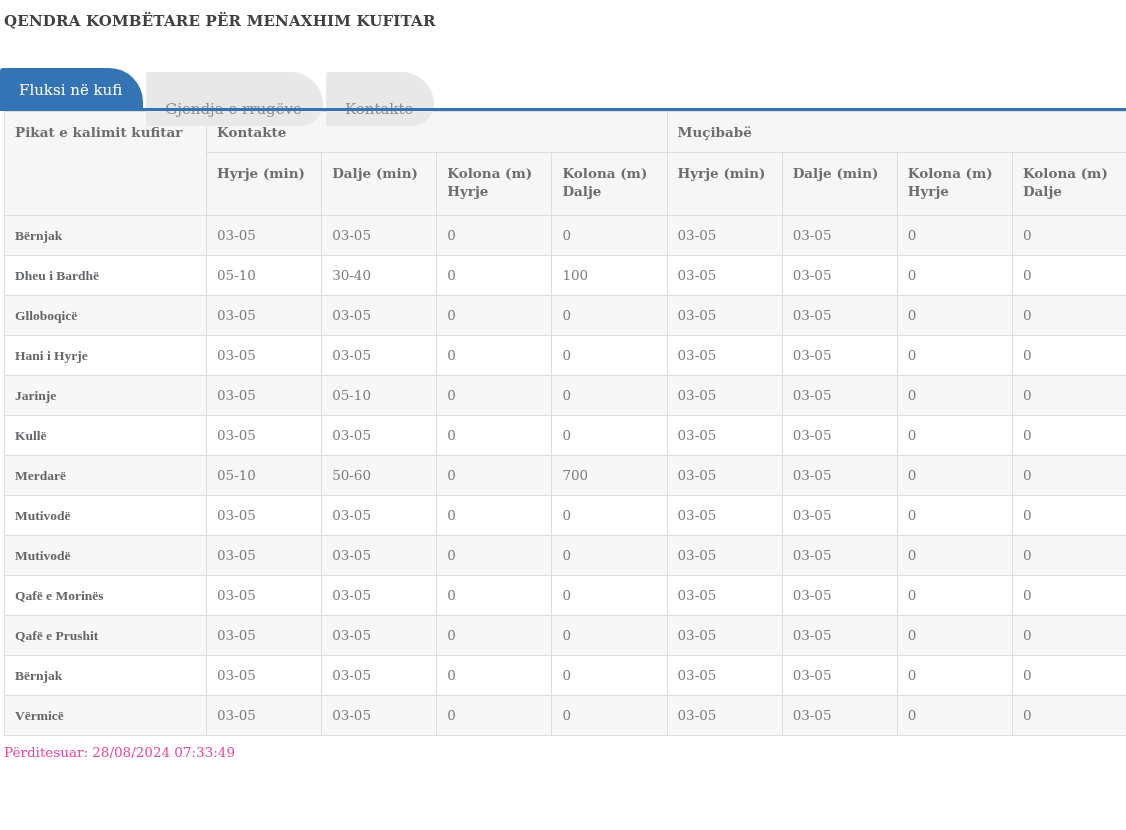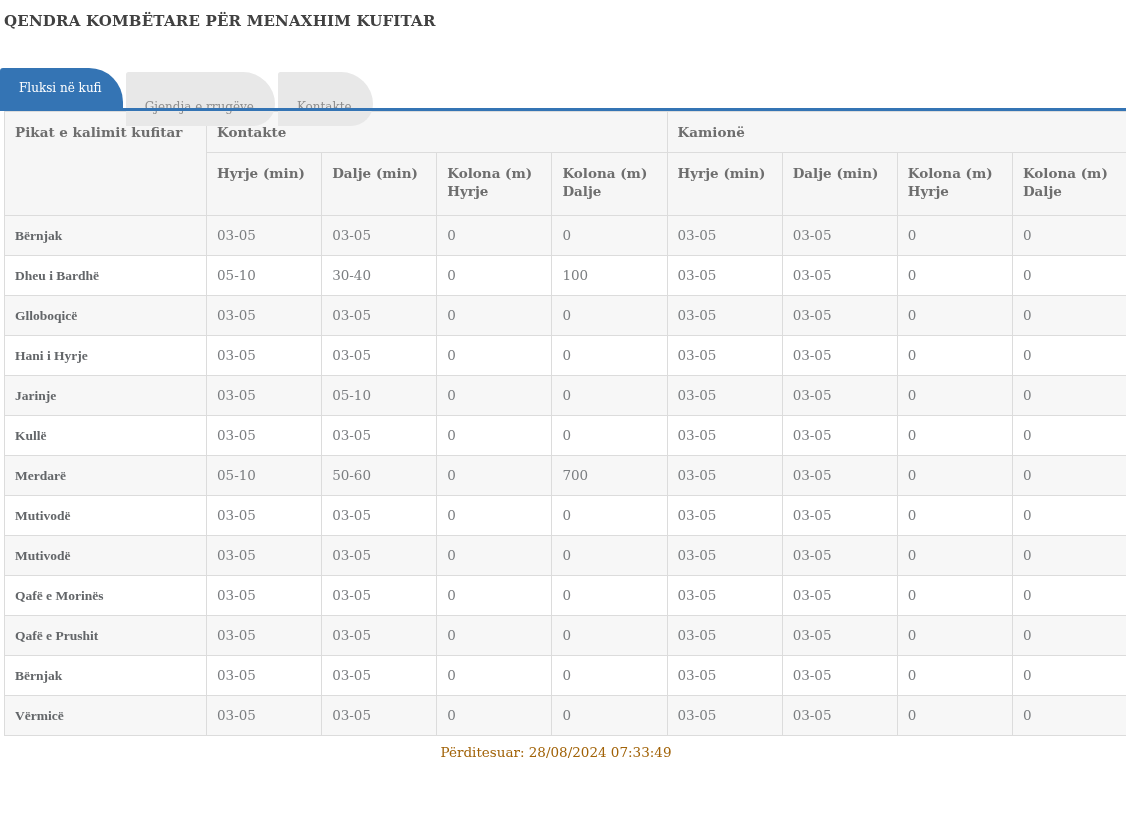--- a/index.html
+++ b/index.html
@@ -42,21 +42,21 @@
     height:43px;
   }
   .tab{
     position:relative;
     z-index:1;
     margin-top:4px;
     height:54px;
     padding:28px 21px 0 19px;
     background:var(--inactive-tab-bg);
     color:var(--inactive-tab-text);
-    font-size:12px;
+    font-size:15px;
     border-radius:3px 38px 26px 0;
     cursor:pointer;
     white-space:nowrap;
   }
   .tab.active{
     z-index:3;
     margin-top:0;
     height:43px;
     padding-top:13px;
     background:var(--accent);
@@ -109,23 +109,23 @@
     font-weight:bold;
     color:#636669;
     font-family:Liberation Serif, serif;
   }
   table.flow tbody tr:nth-child(odd){background:var(--stripe-bg);}
   table.flow tbody tr:nth-child(even){background:#fff;}
   
   .updated{
     width:1104px;
     margin-top:8px;
-    text-align:center;
+    text-align:left;
     font-size:13.5px;
-    color:#a16207;
+    color:#ec4899;
   }
 </style>
 </head>
 <body>
 
 <div class="page">
 
   <h1 class="page-title">QENDRA KOMBËTARE PËR MENAXHIM KUFITAR</h1>
 
   <div class="tabbar">
@@ -147,21 +147,21 @@
         <col>
         <col>
         <col>
         <col>
         <col>
     </colgroup>
     <thead>
       <tr class="group-row">
         <th rowspan="2">Pikat e kalimit kufitar</th>
         <th colspan="4">Kontakte</th>
-        <th colspan="4">Kamionë</th>
+        <th colspan="4">Muçibabë</th>
       </tr>
       <tr class="subhead-row">
         <th>Hyrje (min)</th>
         <th>Dalje (min)</th>
         <th>Kolona (m) Hyrje</th>
         <th>Kolona (m) Dalje</th>
         <th>Hyrje (min)</th>
         <th>Dalje (min)</th>
         <th>Kolona (m) Hyrje</th>
         <th>Kolona (m) Dalje</th>

